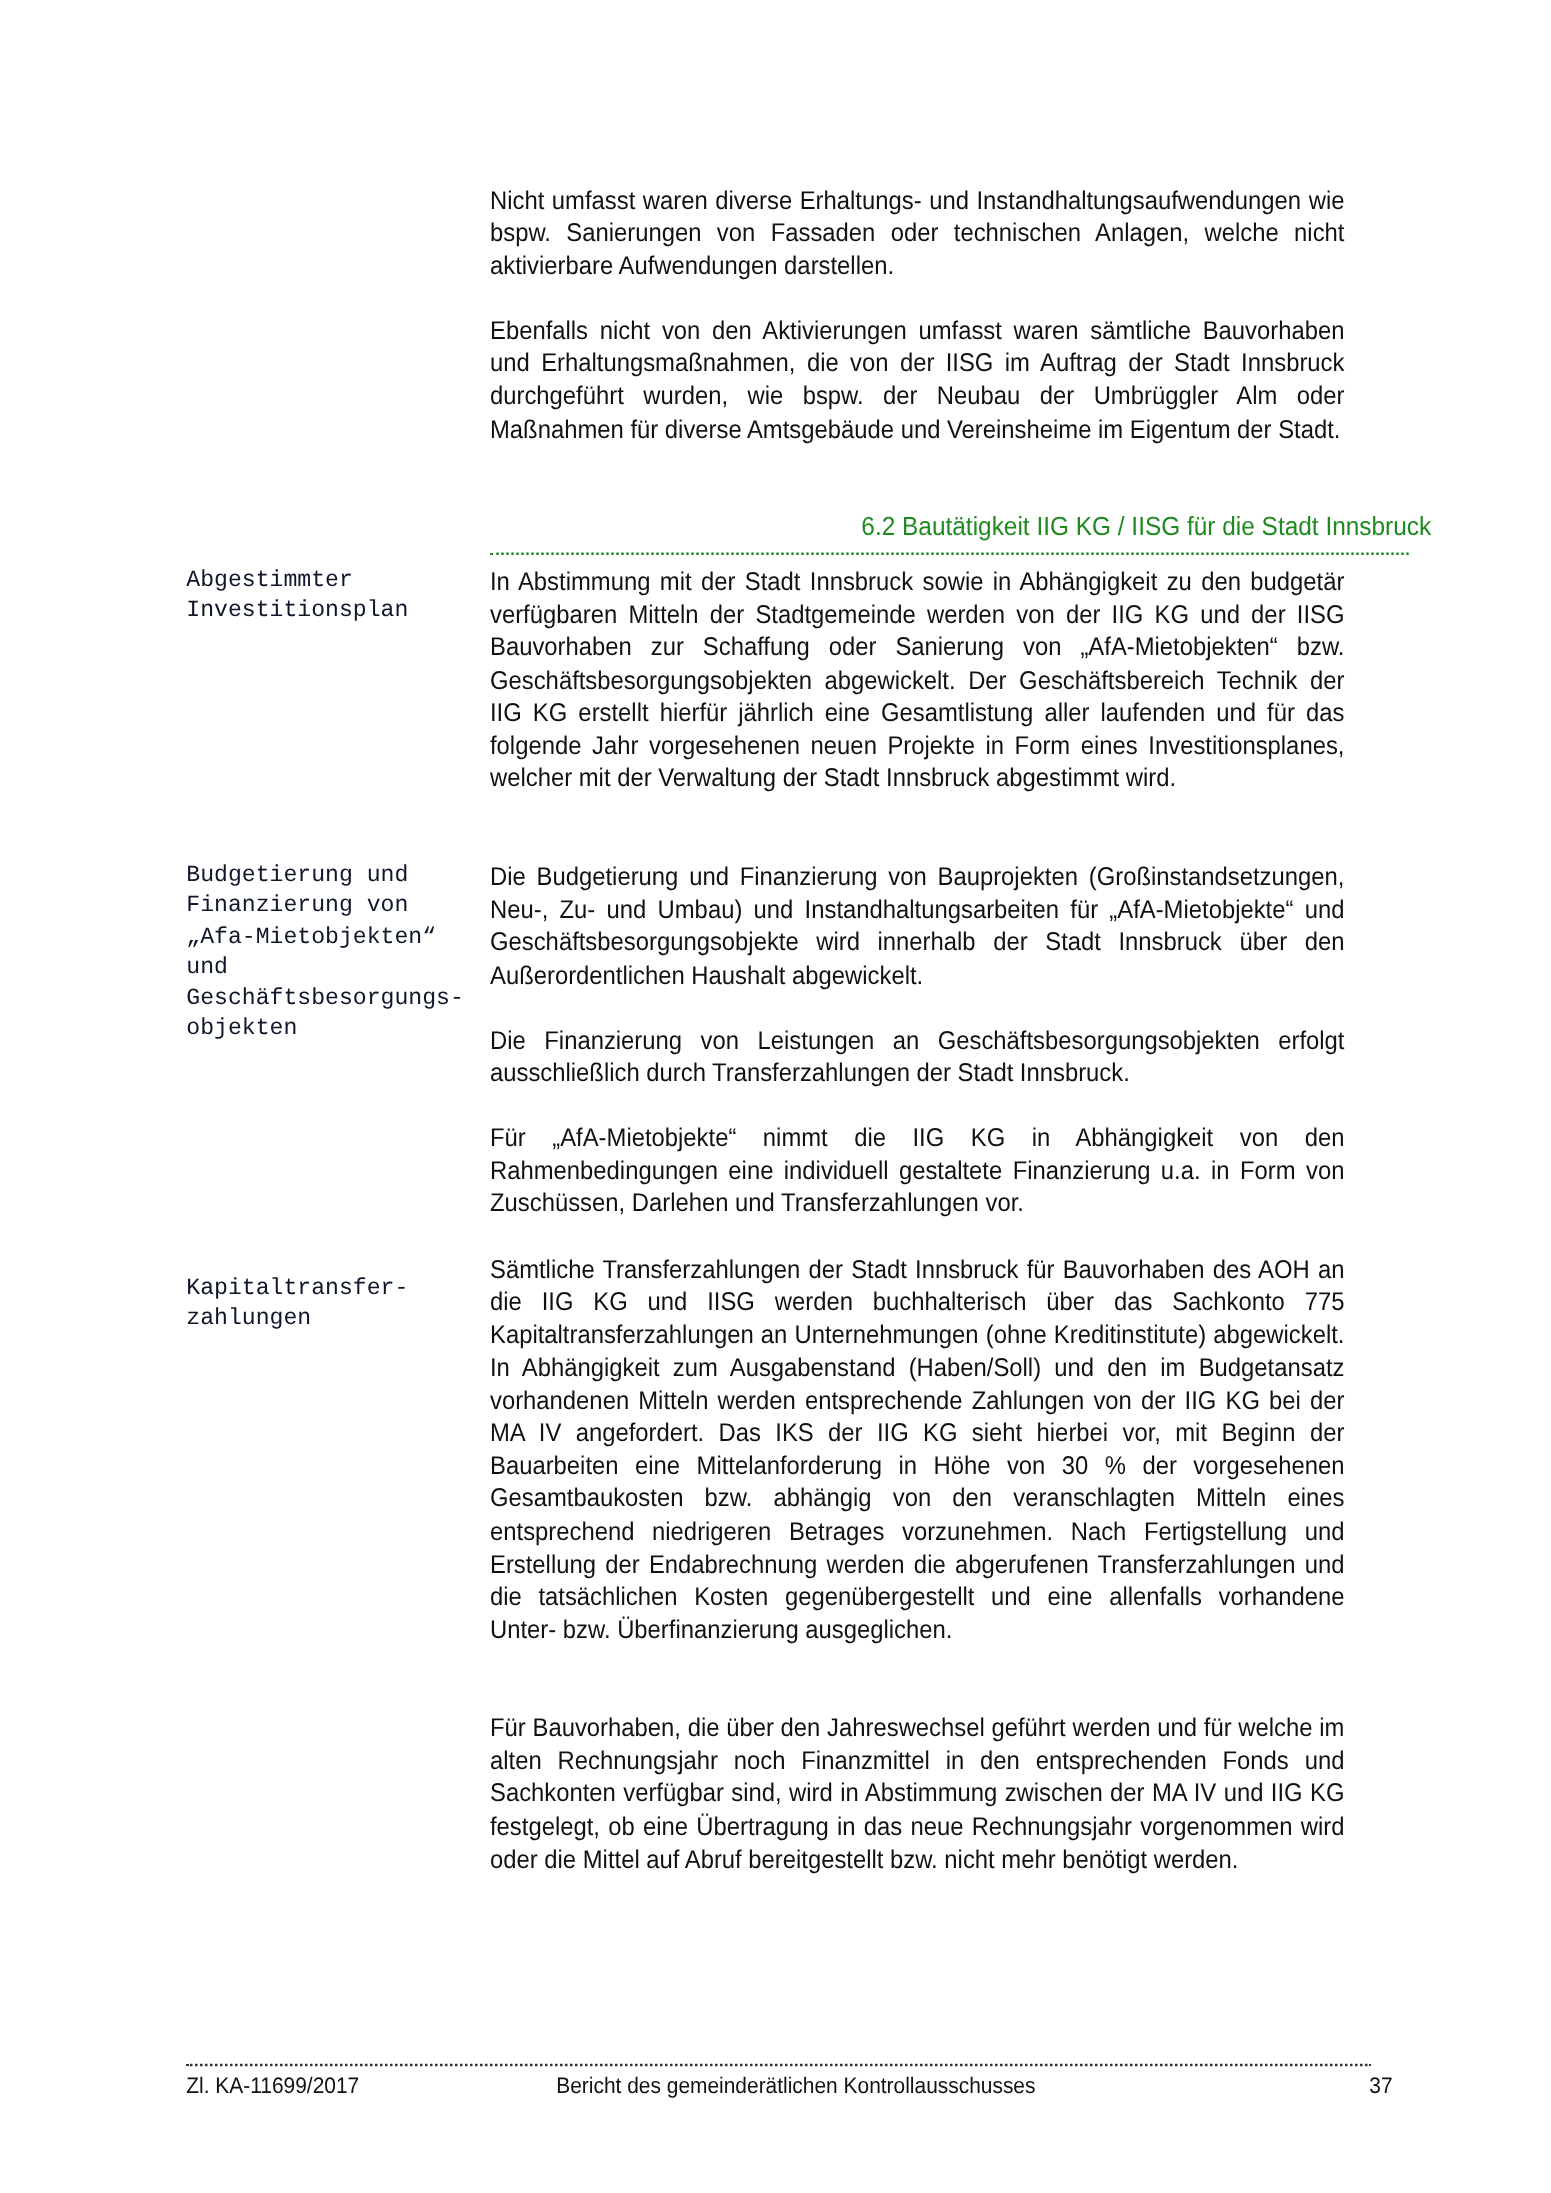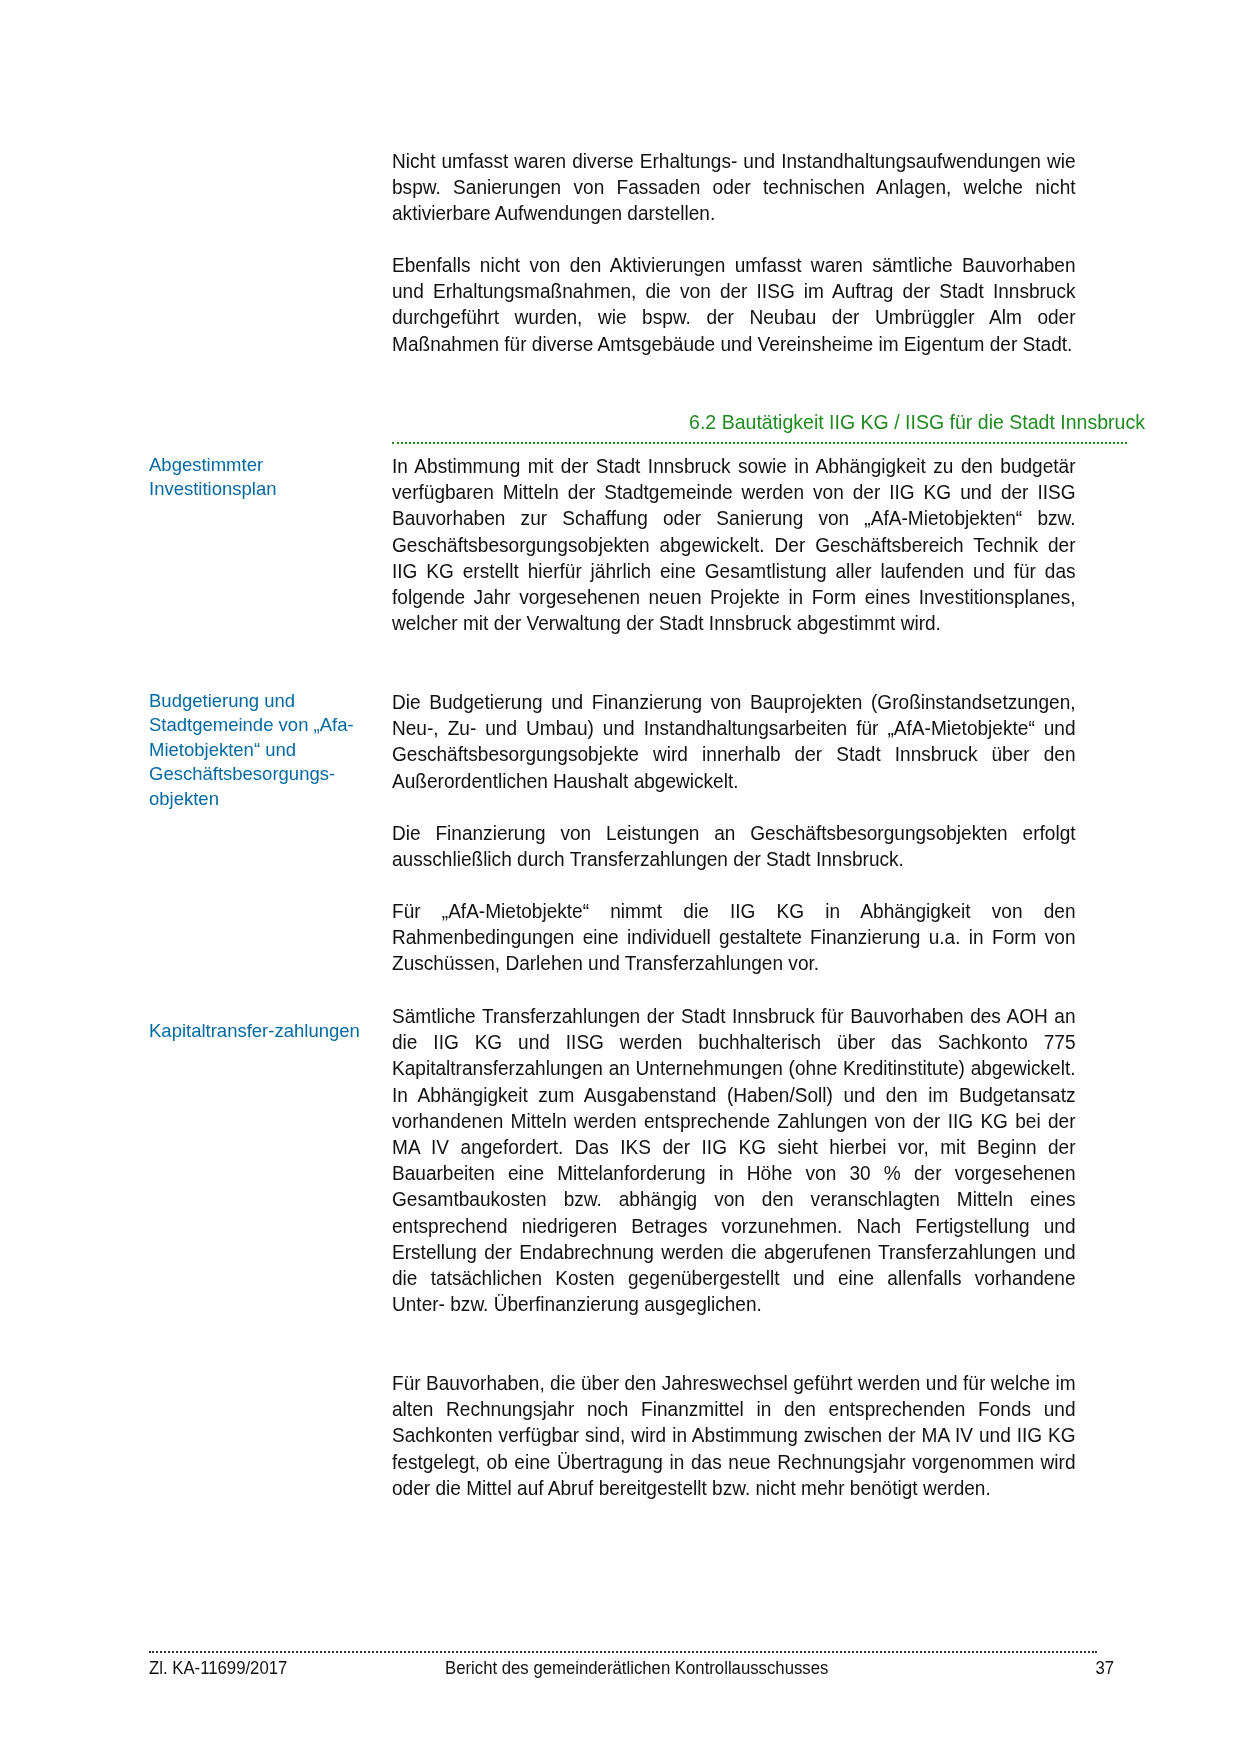--- a/index.html
+++ b/index.html
@@ -6,22 +6,22 @@
     body { width: 1241px; height: 1754px; position: relative; overflow: hidden; }
     .page { position: absolute; left: 0; top: 0; width: 1241px; height: 1754px; background: #fff; padding-left: 18px; }
     .body-text {
       position: absolute; left: 392px; width: 735px;
       font-family: "Liberation Sans", sans-serif; font-size: 20.5px; line-height: 26.2px;
       color: #111; text-align: justify; transform: scaleX(0.93); transform-origin: left top;
     }
     .body-text p { margin: 0; }
     .margin-note {
       position: absolute; left: 149px; width: 220px;
-      font-family: Liberation Sans, sans-serif; font-size: 18.5px; line-height: 24.4px;
-      color: #0369a1;
+      font-family: Liberation Mono, monospace; font-size: 18.5px; line-height: 24.4px;
+      color: #0f172a;
     }
     .section-heading {
       position: absolute; left: 392px; width: 735px; top: 410px;
       font-family: "Liberation Sans", sans-serif; font-size: 21px; color: #1f8a1f;
       text-align: right; transform: scaleX(0.93); transform-origin: right top;
       right: 114px; left: auto;
     }
     .heading-rule {
       position: absolute; left: 392px; top: 442px; width: 735px; height: 0;
       border-top: 2px dotted #1f8a1f;
@@ -51,21 +51,21 @@
   </div>
 
   <div class="section-heading">6.2  Bautätigkeit IIG KG / IISG für die Stadt Innsbruck</div>
   <div class="heading-rule"></div>
 
   <div class="margin-note" style="top:453px;">Abgestimmter Investitionsplan</div>
   <div class="body-text" style="top:453px;">
     <p>In Abstimmung mit der Stadt Innsbruck sowie in Abhängigkeit zu den budgetär verfügbaren Mitteln der Stadtgemeinde werden von der IIG KG und der IISG Bauvorhaben zur Schaffung oder Sanierung von „AfA-Mietobjekten“ bzw. Geschäftsbesorgungsobjekten abgewickelt. Der Geschäftsbereich Technik der IIG KG erstellt hierfür jährlich eine Gesamtlistung aller laufenden und für das folgende Jahr vorgesehenen neuen Projekte in Form eines Investitionsplanes, welcher mit der Verwaltung der Stadt Innsbruck abgestimmt wird.</p>
   </div>
 
-  <div class="margin-note" style="top:689px;">Budgetierung und Stadtgemeinde von „Afa-Mietobjekten“ und Geschäftsbesorgungs-objekten</div>
+  <div class="margin-note" style="top:689px;">Budgetierung und Finanzierung von „Afa-Mietobjekten“ und Geschäftsbesorgungs-objekten</div>
   <div class="body-text" style="top:689px;">
     <p>Die Budgetierung und Finanzierung von Bauprojekten (Großinstandsetzungen, Neu-, Zu- und Umbau) und Instandhaltungsarbeiten für „AfA-Mietobjekte“ und Geschäftsbesorgungsobjekte wird innerhalb der Stadt Innsbruck über den Außerordentlichen Haushalt abgewickelt.</p>
   </div>
 
   <div class="body-text" style="top:820px;">
     <p>Die Finanzierung von Leistungen an Geschäftsbesorgungsobjekten erfolgt ausschließlich durch Transferzahlungen der Stadt Innsbruck.</p>
   </div>
 
   <div class="body-text" style="top:898px;">
     <p>Für „AfA-Mietobjekte“ nimmt die IIG KG in Abhängigkeit von den Rahmenbedingungen eine individuell gestaltete Finanzierung u.a. in Form von Zuschüssen, Darlehen und Transferzahlungen vor.</p>

